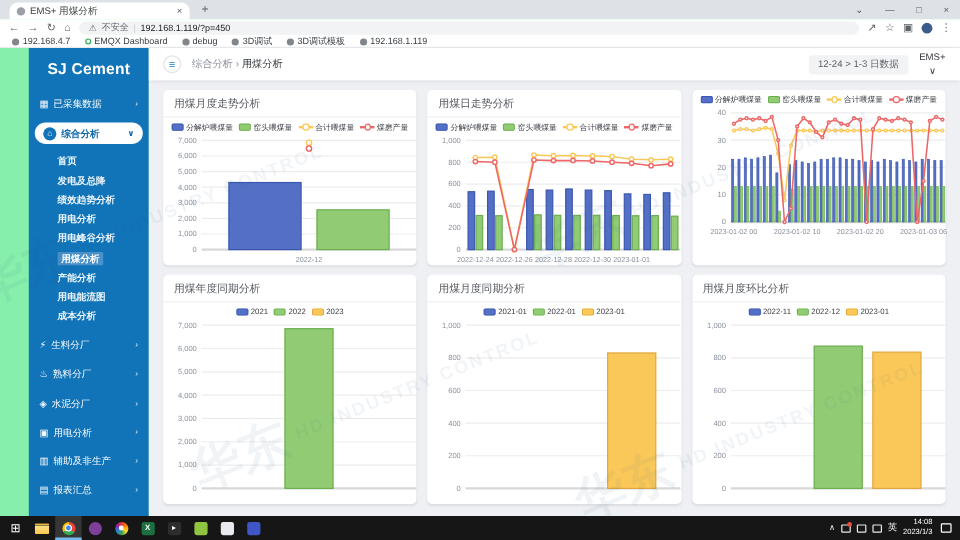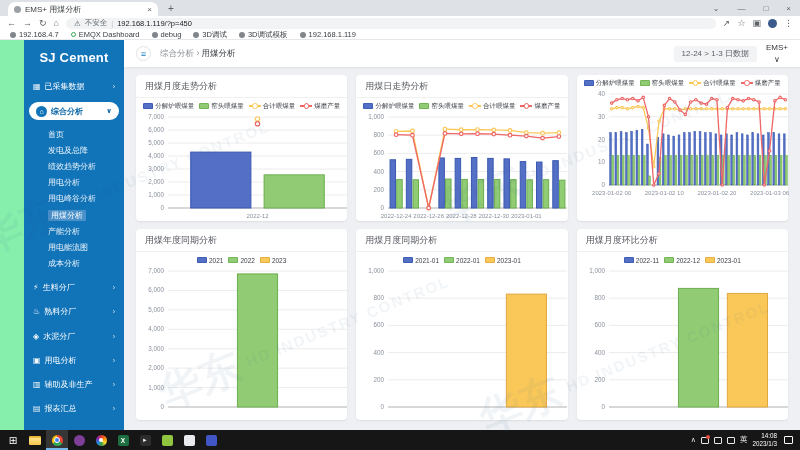--- a/index.html
+++ b/index.html
@@ -37,21 +37,21 @@
   .logo{font-size:13px;font-weight:bold;text-align:center;padding:10px 0 9px;letter-spacing:.2px;}
   .side-top-item{display:flex;align-items:center;gap:4px;padding:7px 9px 8px;}
   .side-ic{font-size:8px;opacity:.95;}
   .chev{margin-left:auto;font-size:7px;opacity:.85;}
   .active-pill{background:#fff;border-radius:11px;margin:2px 5px 3px;padding:3.5px 7px;display:flex;
                align-items:center;gap:4px;color:#0d68a8;font-weight:bold;}
   .pill-icon{width:11px;height:11px;border-radius:50%;background:#1173b8;color:#fff;display:flex;
              align-items:center;justify-content:center;font-size:7px;flex-shrink:0;}
   .active-pill .chev{color:#0d68a8;opacity:1;}
   .submenu{padding:3px 0 4px;}
-  .sub-item{padding:2.6px 8px 2.6px 24px;font-size:8px;color:#eaf4fb;cursor:default;}
+  .sub-item{padding:2.6px 8px 2.6px 24px;font-size:8px;color:#eaf4fb;cursor:default;font-weight:bold;}
   .sub-item.active span{background:#4a90c9;padding:1px 3px;border-radius:1px;color:#fff;}
   .group-item{display:flex;align-items:center;gap:4px;padding:6.6px 9px;font-size:8px;}
   .g-ic{font-size:8px;opacity:.95;}
 
   .main{flex:1;display:flex;flex-direction:column;background:#eef0f3;min-width:0;}
   .topbar{height:27px;background:#fff;display:flex;align-items:center;padding:0 12px;gap:9px;
           box-shadow:0 1px 3px rgba(0,0,0,.07);position:relative;z-index:2;}
   .burger{width:15px;height:15px;border:1px solid #e3e3e3;border-radius:50%;display:flex;
           align-items:center;justify-content:center;color:#1379bd;font-size:9px;}
   .crumb{font-size:8.5px;color:#8a8f96;}

